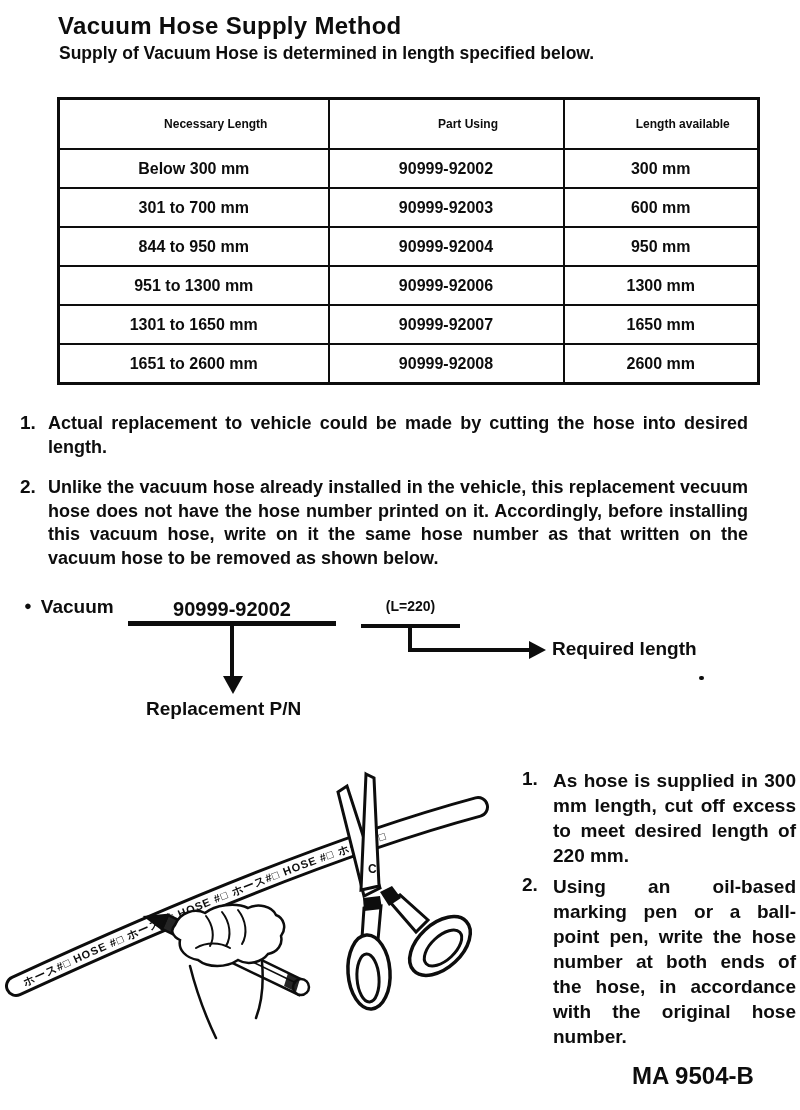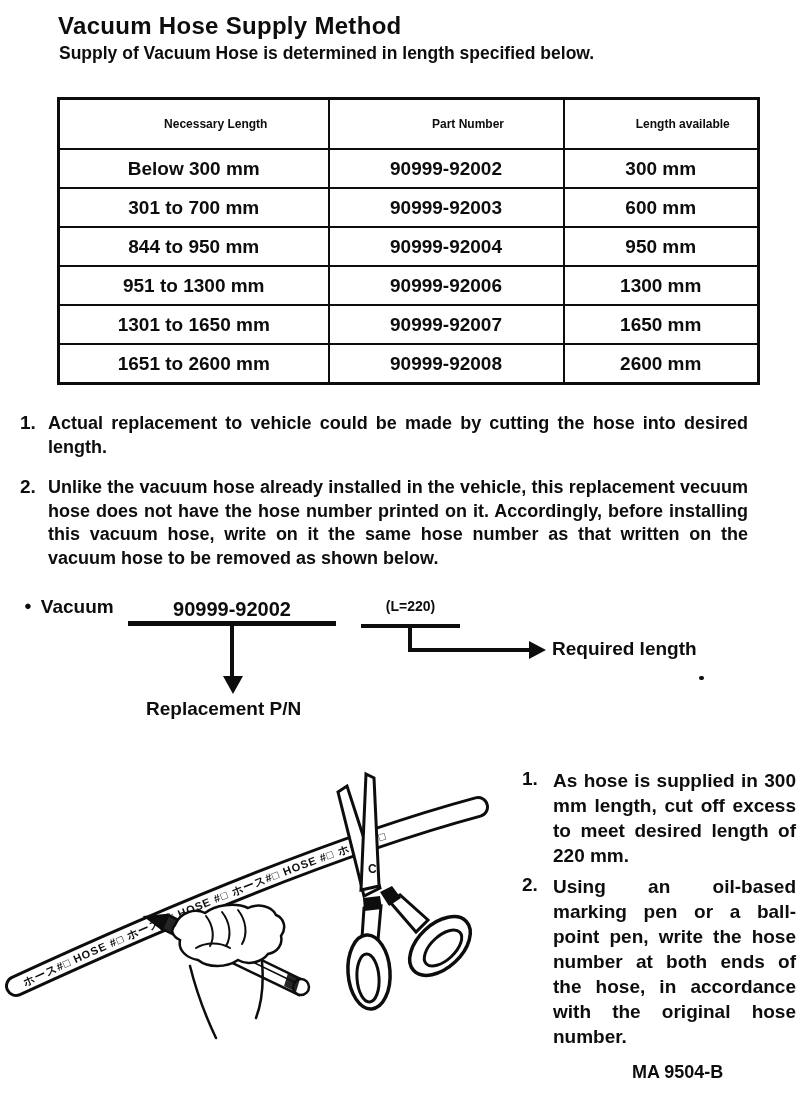--- a/index.html
+++ b/index.html
@@ -8,21 +8,21 @@
     font-family:"Liberation Sans", sans-serif;font-weight:bold;color:#0d0d0d;
     overflow:hidden;
   }
   .abs{position:absolute;}
   .title{left:58px;top:12px;font-size:24px;letter-spacing:.3px;}
   .subtitle{left:59px;top:43px;font-size:17.5px;}
   
   .spec-table{position:absolute;left:57px;top:97px;border-collapse:collapse;table-layout:fixed;width:700px;border:3px solid #0d0d0d;}
   .spec-table th,.spec-table td{border:2px solid #0d0d0d;text-align:center;vertical-align:middle;padding:0;}
   .spec-table th{height:48px;font-size:12px;padding-left:44px;}
-  .spec-table td{height:37px;font-size:19px;margin-left:30px;}
+  .spec-table td{height:37px;font-size:16px;margin-left:30px;}
   
   .note{position:absolute;left:20px;display:flex;width:730px;}
   .note-num{width:28px;font-size:19px;flex:none;}
   .note-text{width:700px;font-size:18px;line-height:23.5px;text-align:justify;}
   
   .ex-label{left:24px;top:596px;font-size:19px;}
   .ex-bullet{font-size:13px;vertical-align:3px;margin-right:9px;}
   .ex-pn{left:128px;top:598px;width:208px;text-align:center;font-size:20px;}
   .ex-len{left:361px;top:598px;width:99px;text-align:center;font-size:14px;}
   .u1{left:128px;top:621px;width:208px;height:5px;background:#0d0d0d;}
@@ -32,41 +32,41 @@
   .l-v{left:408px;top:628px;width:4px;height:24px;background:#0d0d0d;}
   .l-h{left:408px;top:648px;width:122px;height:4px;background:#0d0d0d;}
   .head-right{left:529px;top:641px;width:0;height:0;border-top:9px solid transparent;border-bottom:9px solid transparent;border-left:17px solid #0d0d0d;}
   .cap-req{left:552px;top:638px;font-size:19px;}
   .cap-pn{left:146px;top:698px;font-size:19px;}
   .stray-dot{left:699px;top:676px;width:5px;height:4px;background:#0d0d0d;border-radius:2px;}
   
   .instr{position:absolute;left:522px;width:274px;display:flex;}
   .instr-num{width:31px;font-size:19px;flex:none;}
   .instr-text{width:243px;font-size:19px;line-height:25px;text-align:justify;}
-  .footer-code{left:632px;top:1062px;font-size:18px;}
+  .footer-code{left:632px;top:1062px;font-size:24px;}
   .figure{left:0;top:740px;}
 </style>
 </head>
 <body>
 
 <div class="page">
 
   <div class="abs title">Vacuum Hose Supply Method</div>
   <div class="abs subtitle">Supply of Vacuum Hose is determined in length specified below.</div>
 
   <table class="spec-table">
     <colgroup>
         <col style="width:270px">
         <col style="width:235px">
         <col style="width:195px">
       </colgroup>
     <thead>
       <tr>
         <th>Necessary Length</th>
-        <th>Part Number</th>
+        <th>Part Using</th>
         <th>Length available</th>
       </tr>
     </thead>
     <tbody>
       <tr>
         <td>Below 300 mm</td>
         <td>90999-92002</td>
         <td>300 mm</td>
       </tr>
       <tr>

